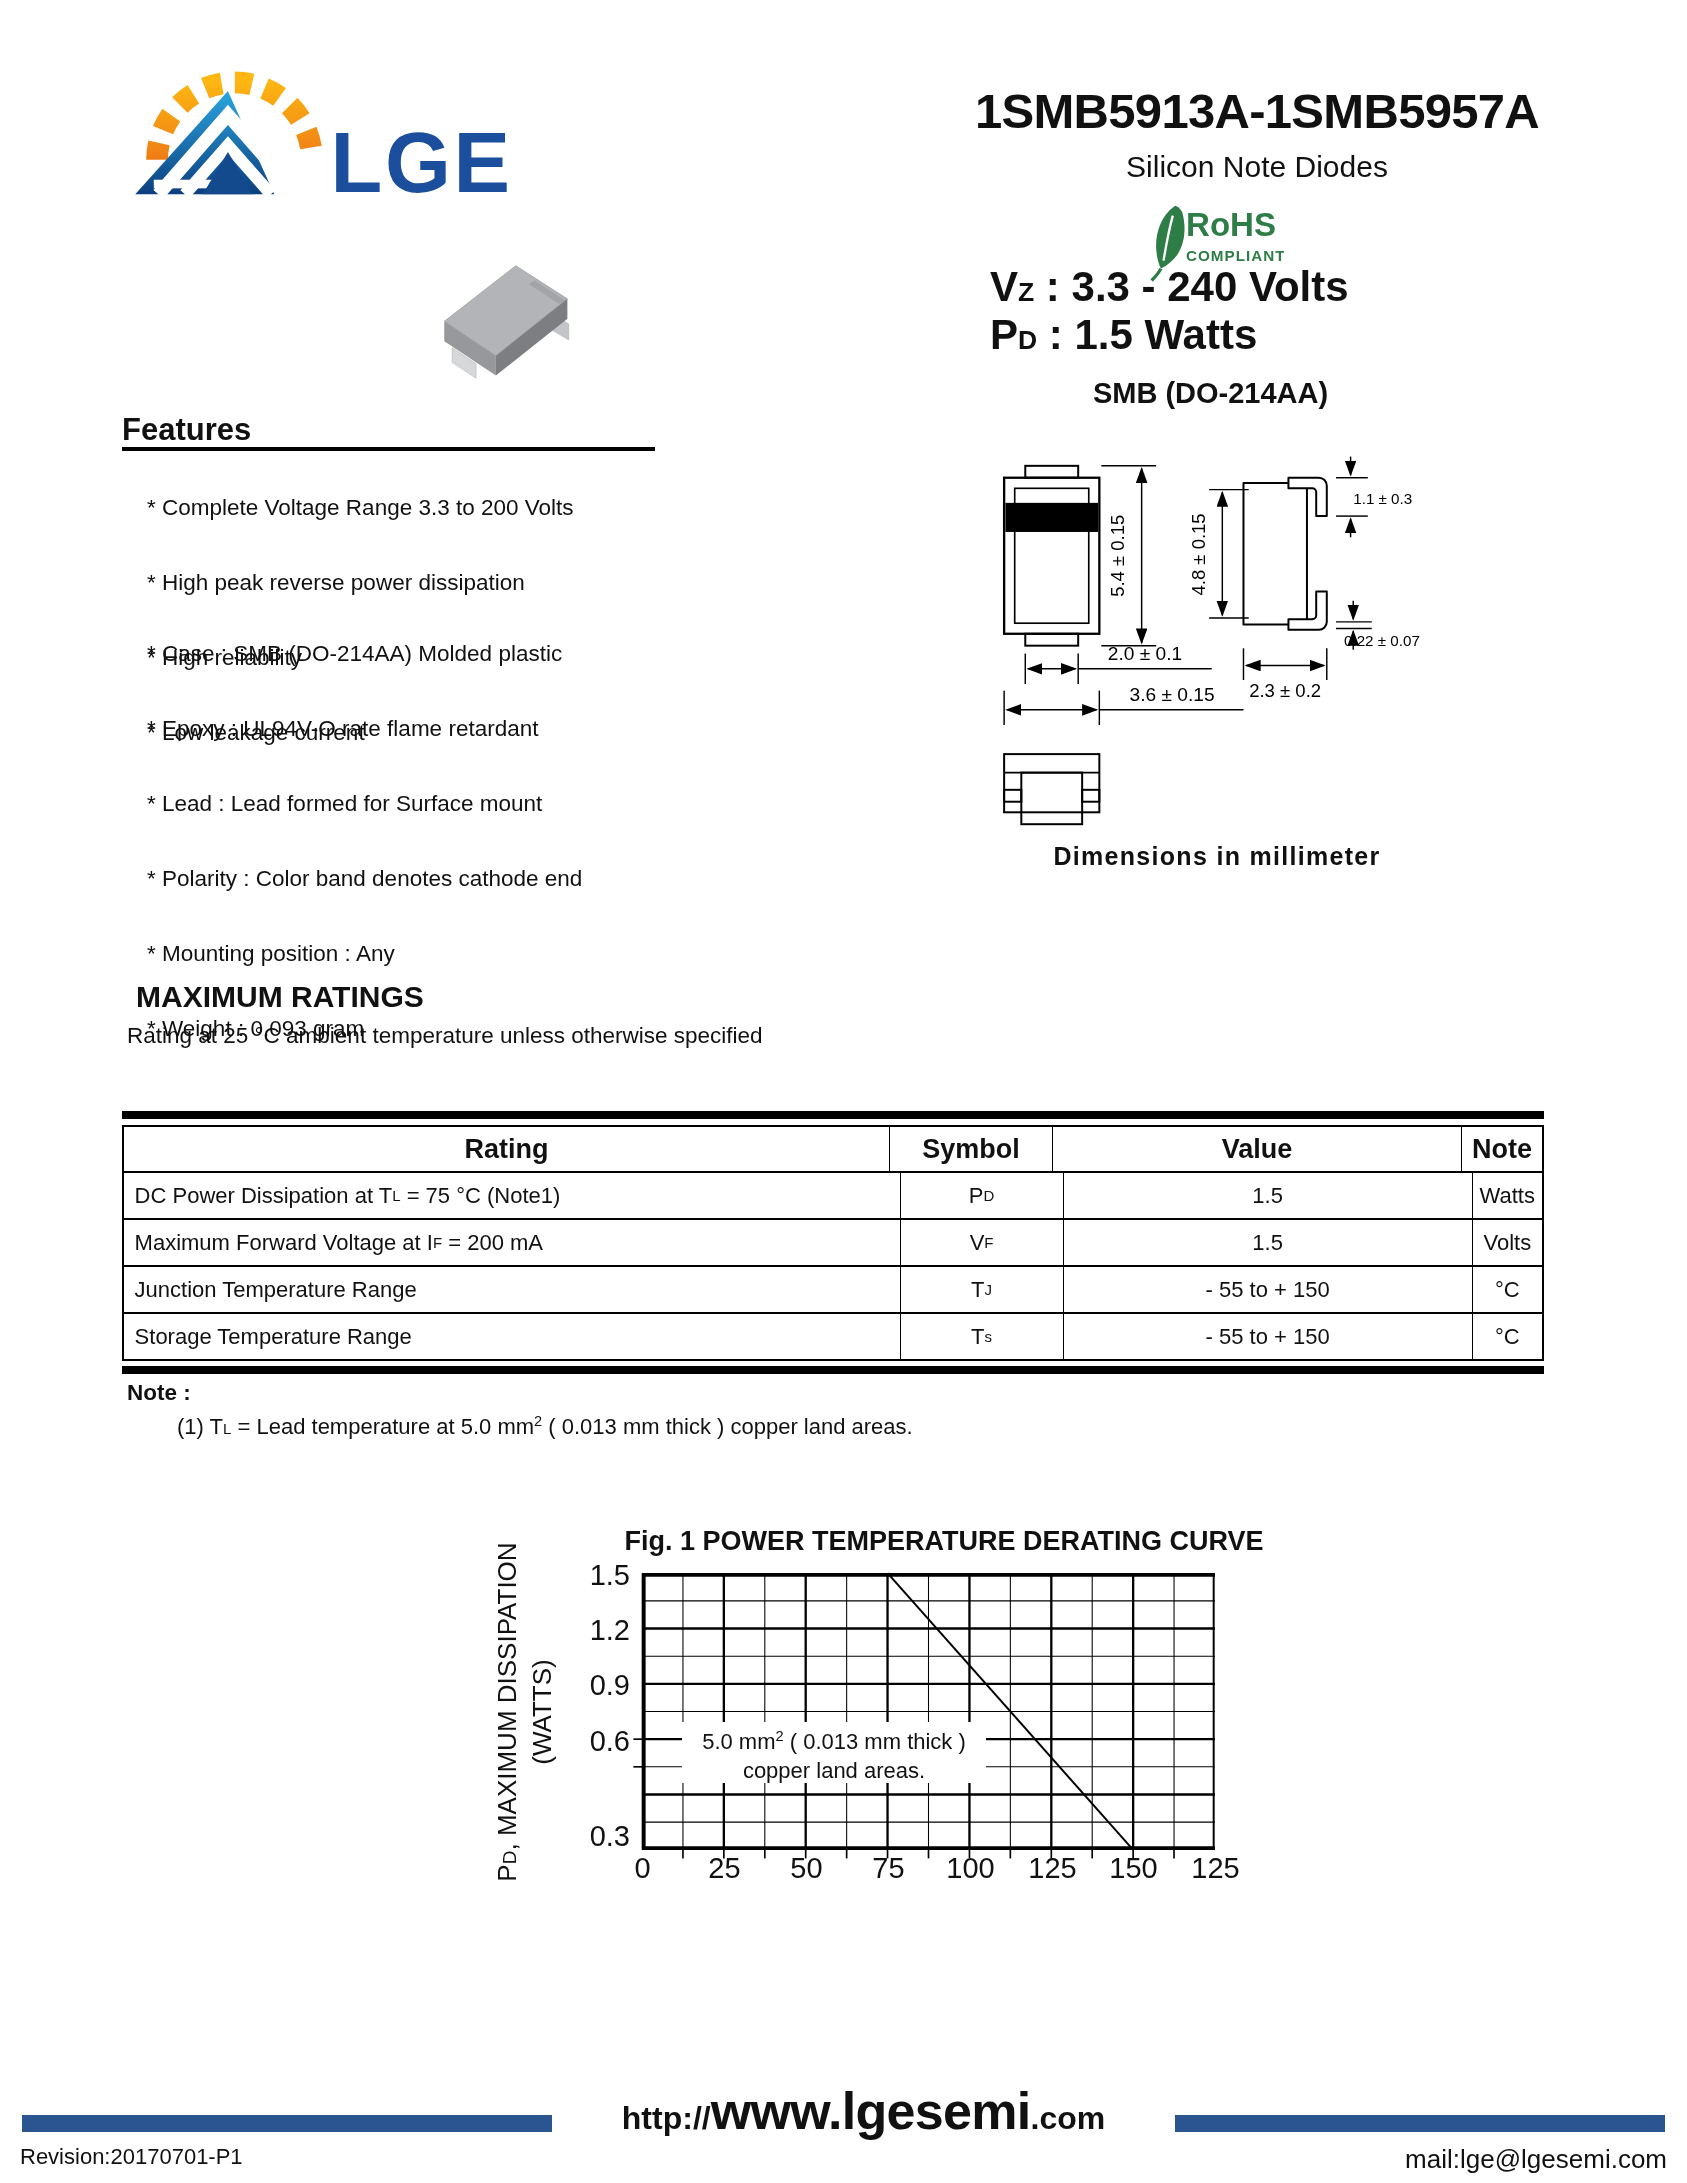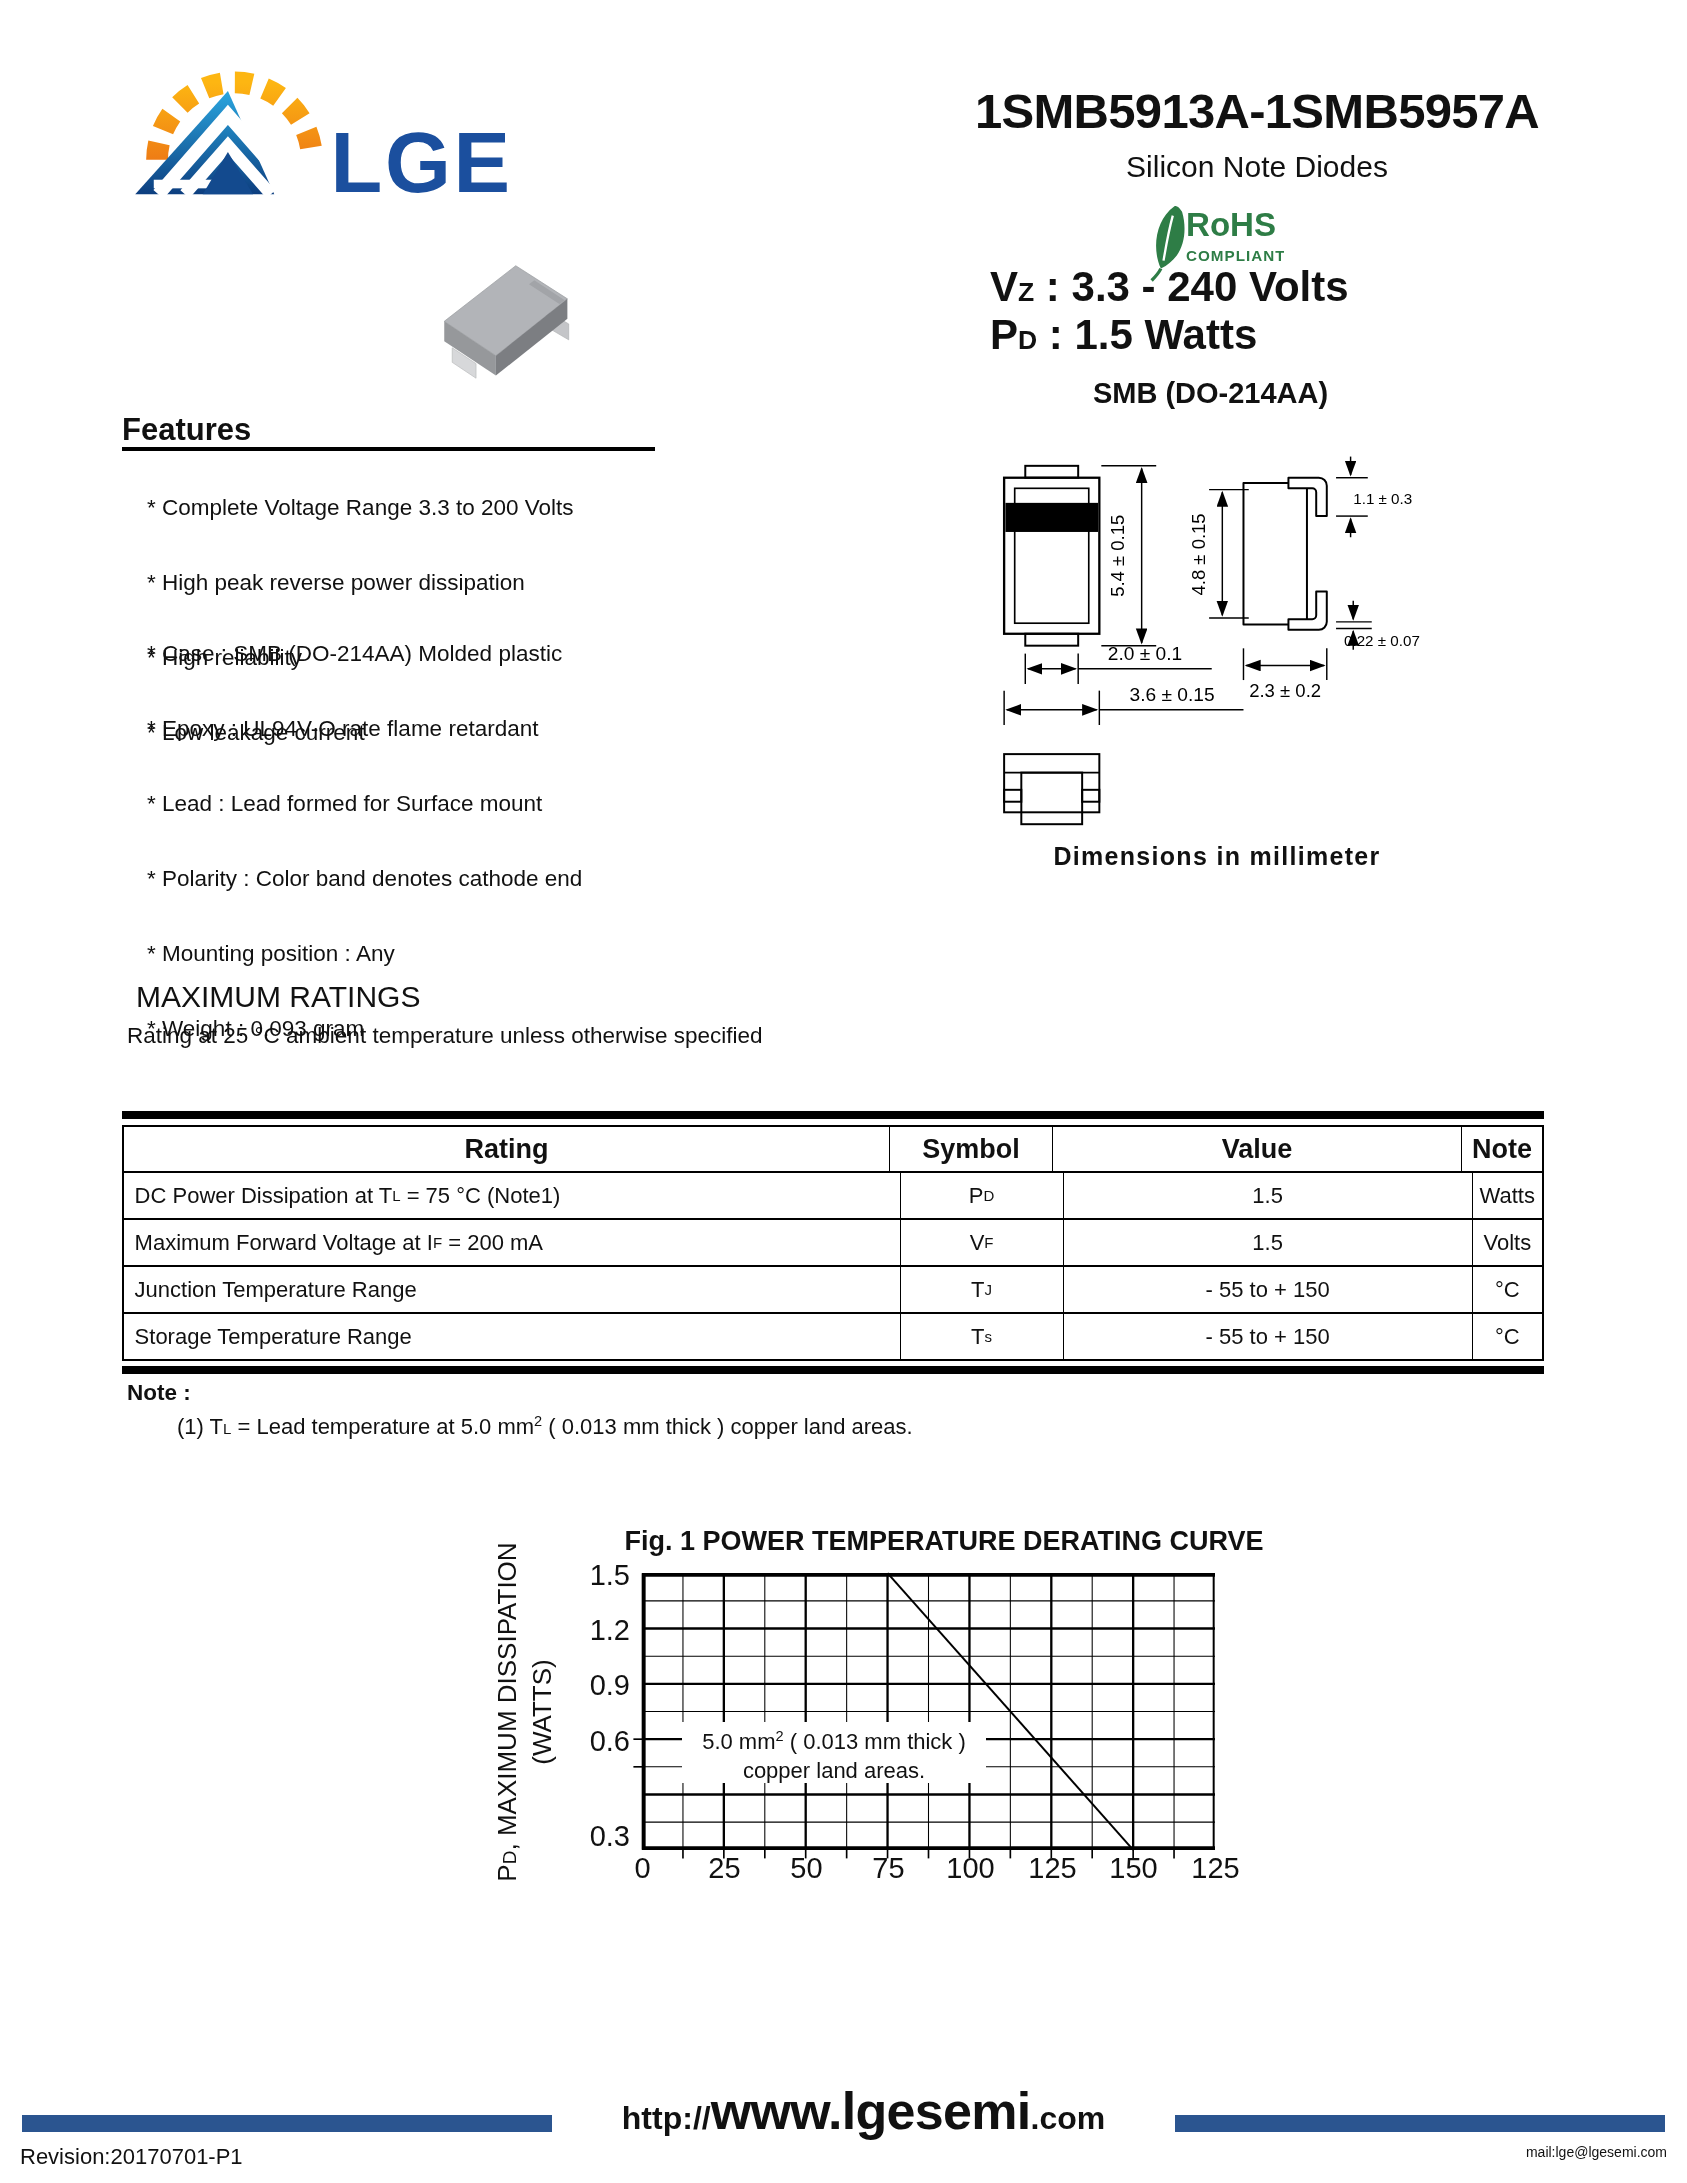--- a/index.html
+++ b/index.html
@@ -12,21 +12,21 @@
   .subtitle{left:926px;top:150px;width:662px;font-size:30px;text-align:center;}
   .spec-line{left:990px;font-size:42px;font-weight:bold;white-space:nowrap;}
   .spec-sub{font-size:26.5px;font-weight:bold;}
   .smb-name{left:992px;top:377px;width:437px;text-align:center;font-size:29px;font-weight:bold;}
 
   
   .sec-head{left:122px;width:533px;font-size:31px;font-weight:bold;line-height:34px;border-bottom:4px solid #000;}
   .bullets{left:147px;font-size:22.5px;line-height:25px;white-space:pre;}
 
   
-  .maxr-head{left:136px;top:980px;font-size:30px;font-weight:normal;}
+  .maxr-head{left:136px;top:980px;font-size:30px;font-weight:bold;}
   .maxr-cond{left:127px;top:1023px;font-size:22.5px;}
 
   
   .bar{background:#000;height:8px;width:1422px;left:122px;}
   .rtable{left:122px;top:1125px;width:1418px;border:2px solid #000;}
   .trow{display:flex;align-items:center;}
   .thead-row{height:44px;border-bottom:2.6px solid #000;}
   .tdata-row{height:45px;border-bottom:2.6px solid #000;}
   .tdata-row.last{border-bottom:none;}
   .cell{height:100%;display:flex;align-items:center;justify-content:center;font-size:22px;white-space:pre;}
@@ -58,21 +58,21 @@
 
   .dim-caption{left:1012px;top:842px;width:410px;text-align:center;font-size:25px;font-weight:bold;letter-spacing:1.3px;}
 
   
   .fbar{top:2115px;height:17px;background:#2b5590;}
   .url-line{left:552px;top:2081px;width:615px;text-align:center;white-space:nowrap;background:#fff;padding:0 4px;}
   .url-pre{font-size:32px;font-weight:bold;}
   .url-main{font-size:52px;font-weight:bold;letter-spacing:-0.7px;}
   .url-suf{font-size:32px;font-weight:bold;}
   .rev{left:20px;top:2144px;font-size:22px;}
-  .mail{left:1257px;top:2144px;width:410px;text-align:right;font-size:14px;}
+  .mail{left:1257px;top:2144px;width:410px;text-align:right;font-size:26px;}
 </style>
 </head>
 <body>
 
 <div class="page">
 
   <svg class="abs" style="left:122px;top:34px;" width="417" height="169" viewBox="0 0 630 255">
     <defs>
       <linearGradient id="bg1" x1="0" y1="0" x2="0" y2="1">
         <stop offset="0" stop-color="#2aa6df"></stop>

